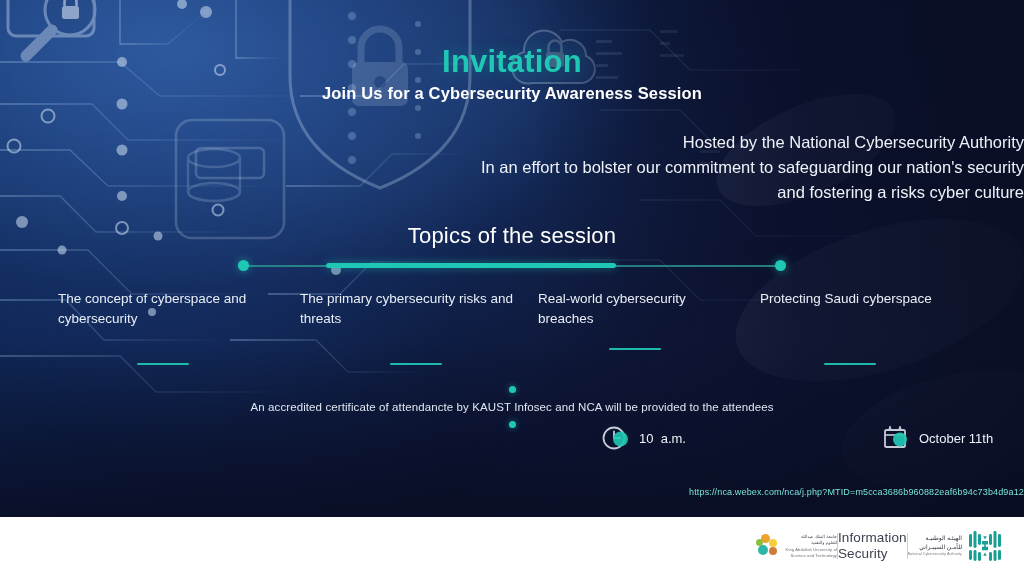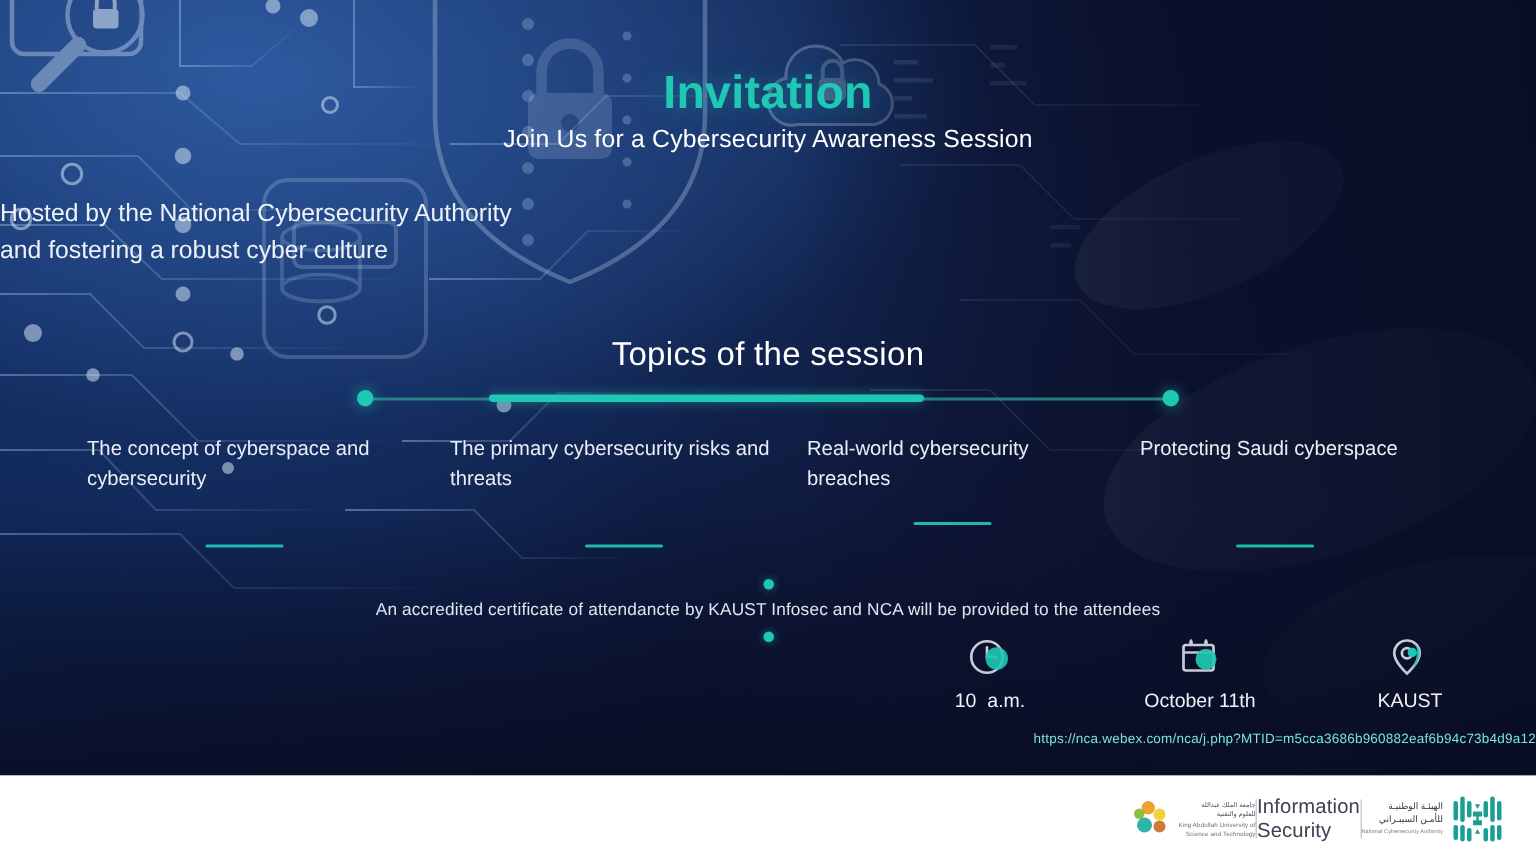--- a/index.html
+++ b/index.html
@@ -56,24 +56,24 @@
   .nca-en{font-size:3.6px;color:#767b85;letter-spacing:.1px;line-height:1.3;}
 
   
   .invitation{
     position:absolute;left:0;top:44px;width:1024px;text-align:center;
     font-size:31px;font-weight:bold;color:#1fc8b4;letter-spacing:.2px;
     text-shadow:0 0 18px rgba(31,200,180,.35);
   }
   .subtitle{
     position:absolute;left:0;top:84px;width:1024px;text-align:center;
-    font-size:16.5px;font-weight:normal;color:#ffffff;letter-spacing:.15px;
+    font-size:16.5px;font-weight:bold;color:#ffffff;letter-spacing:.15px;
   }
   .intro{
-    position:absolute;left:0;top:130px;width:1024px;text-align:left;
+    position:absolute;left:0;top:130px;width:1024px;text-align:right;
     font-size:16.5px;color:#eef2f8;line-height:1.52;font-weight:300;
   }
   .intro div{white-space:nowrap;}
   .topics-title{
     position:absolute;left:0;top:223px;width:1024px;text-align:center;
     font-size:22px;font-weight:normal;color:#ffffff;letter-spacing:.2px;
   }
 
   
   .timeline{position:absolute;left:243px;top:260px;width:538px;height:12px;}
@@ -103,21 +103,21 @@
     position:absolute;left:0;top:386px;width:1024px;text-align:center;
     font-size:11.5px;color:#dfe6f0;font-weight:300;letter-spacing:.1px;
     display:flex;align-items:center;justify-content:center;gap:8px;flex-direction:column;
   }
   .cert .bullet{width:7px;height:7px;border-radius:50%;background:#1fc8b4;flex:none;
                 box-shadow:0 0 6px rgba(31,200,180,.55);}
 
   
   .details{position:absolute;left:600px;top:424px;width:400px;height:56px;
            display:flex;align-items:flex-start;justify-content:space-between;}
-  .detail{display:flex;flex-direction:column;align-items:center;gap:7px;width:120px;}
+  .detail{display:flex;flex-direction:row;align-items:center;gap:7px;width:120px;}
   .detail .label{font-size:13px;color:#eef2f8;font-weight:300;white-space:pre;}
   .icon{width:32px;height:28px;display:block;}
 
   
   .link{
     position:absolute;left:0;top:487px;width:1024px;text-align:right;
     font-size:9px;color:#78e6da;letter-spacing:.15px;font-weight:300;
   }
 </style>
 </head>
@@ -255,21 +255,22 @@
       </g>
     </svg>
 
     <div class="vignette"></div>
 
     <div class="invitation">Invitation</div>
     <div class="subtitle">Join Us for a Cybersecurity Awareness Session</div>
 
     <div class="intro">
       <div>Hosted by the National Cybersecurity Authority</div>
-      <div>and fostering a robust cyber culture</div>
+      <div>In an effort to bolster our commitment to safeguarding our nation's security</div>
+      <div>and fostering a risks cyber culture</div>
     </div>
 
     <div class="topics-title">Topics of the session</div>
 
     <div class="timeline">
       <div class="tl-line"></div>
       <div class="tl-bar"></div>
       <div class="tl-dot left"></div>
       <div class="tl-dot right"></div>
     </div>
@@ -307,29 +308,20 @@
           <rect x="5" y="6" width="20" height="17" rx="1.6" fill="none" stroke="#c4ccd8" stroke-width="1.8"></rect>
           <path d="M5 11 H25" stroke="#c4ccd8" stroke-width="1.6"></path>
           <path d="M10 6 V3 M20 6 V3" stroke="#c4ccd8" stroke-width="1.8" stroke-linecap="round"></path>
           <circle cx="10" cy="4.5" r="1.3" fill="#c4ccd8"></circle>
           <circle cx="20" cy="4.5" r="1.3" fill="#c4ccd8"></circle>
           <circle cx="20" cy="15.5" r="7" fill="#1fc8b4" fill-opacity=".92"></circle>
         </svg>
         <span class="label">October 11th</span>
       </div>
 
-      <div class="detail">
-        <svg class="icon" viewBox="0 0 32 28">
-          <path d="M14 3 a8.5 8.5 0 0 1 8.5 8.5 C22.5 17.5 14 25 14 25 C14 25 5.5 17.5 5.5 11.5 A8.5 8.5 0 0 1 14 3 z" fill="none" stroke="#c4ccd8" stroke-width="1.8"></path>
-          <circle cx="14" cy="11.5" r="3.4" fill="none" stroke="#c4ccd8" stroke-width="1.8"></circle>
-          <path d="M19 5 a8 8 0 0 1 3.5 6.8 C22.5 17 17 23 17 23 C17 23 20.5 16.5 20.5 11.8 A8 8 0 0 0 19 5 z" fill="#1fc8b4" fill-opacity=".92"></path>
-          <circle cx="17.5" cy="11" r="3.1" fill="#1fc8b4"></circle>
-        </svg>
-        <span class="label">KAUST</span>
-      </div>
 
     </div>
 
     <div class="link">https://nca.webex.com/nca/j.php?MTID=m5cca3686b960882eaf6b94c73b4d9a12</div>
 
   </div>
 
   <div class="footer">
     <div class="logos">
 

